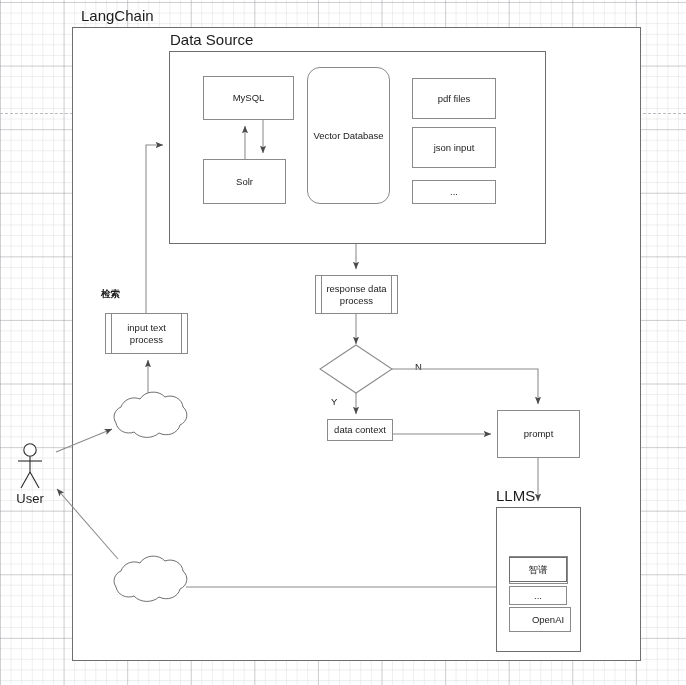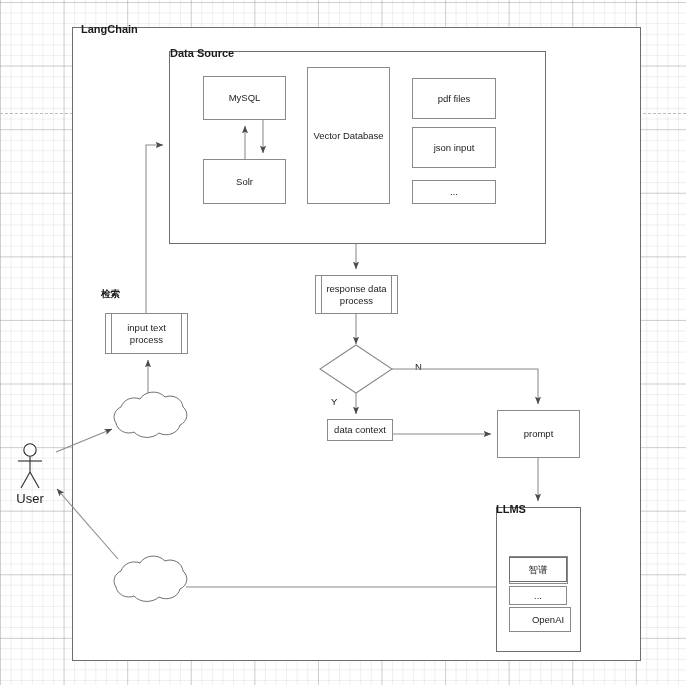--- a/index.html
+++ b/index.html
@@ -38,21 +38,21 @@
     border:1px solid #8a8a8a;
   }
   .shape.dark{border-color:#6e6e6e;}
   .lbl{
     position:absolute;
     color:#1b1b1b;
     font-size:9.5px;
     line-height:12px;
     white-space:pre;
   }
-  .lbl.bold{font-weight:bold;font-size:11px;margin-top:13px;}
+  .lbl.bold{font-weight:normal;font-size:15px;}
   .centered{
     display:flex;align-items:center;justify-content:center;
     text-align:center;
     color:#1b1b1b;
     font-size:9.5px;
     line-height:12px;
   }
   .predef-bar{
     position:absolute;top:0;bottom:0;width:0;
     border-left:1px solid #8a8a8a;
@@ -74,25 +74,25 @@
 <div id="canvas">
 
   <div class="guide-h" style="top:113px;"></div>
 
   <div class="shape dark" style="left:72px;top:27px;width:569px;height:634px;border-width:1.4px;"></div>
   <div class="lbl bold" style="left:81px;top:10px;">LangChain</div>
 
   <div class="shape dark" style="left:169px;top:51px;width:377px;height:193px;border-width:1.3px;"></div>
   <div class="lbl bold" style="left:170px;top:34px;">Data Source</div>
 
-  <div class="shape centered" style="left:203px;top:76px;width:83px;height:44px;">MySQL</div>
+  <div class="shape centered" style="left:203px;top:76px;width:91px;height:44px;">MySQL</div>
 
   <div class="shape centered" style="left:203px;top:159px;width:83px;height:45px;text-align:center;">Solr</div>
 
-  <div class="shape centered" style="left:307px;top:67px;width:83px;height:137px;">Vector Database</div>
+  <div class="shape centered" style="left:307px;top:67px;width:83px;height:137px;border-radius:13px;">Vector Database</div>
 
   <div class="shape centered" style="left:412px;top:78px;width:84px;height:41px;">pdf files</div>
 
   <div class="shape centered" style="left:412px;top:127px;width:84px;height:41px;">json input</div>
 
   <div class="shape centered" style="left:412px;top:180px;width:84px;height:24px;">...</div>
 
   <div class="shape" style="left:315px;top:275px;width:83px;height:39px;">
     <div class="predef-bar" style="left:5px;"></div>
     <div class="predef-bar" style="right:5px;"></div>

